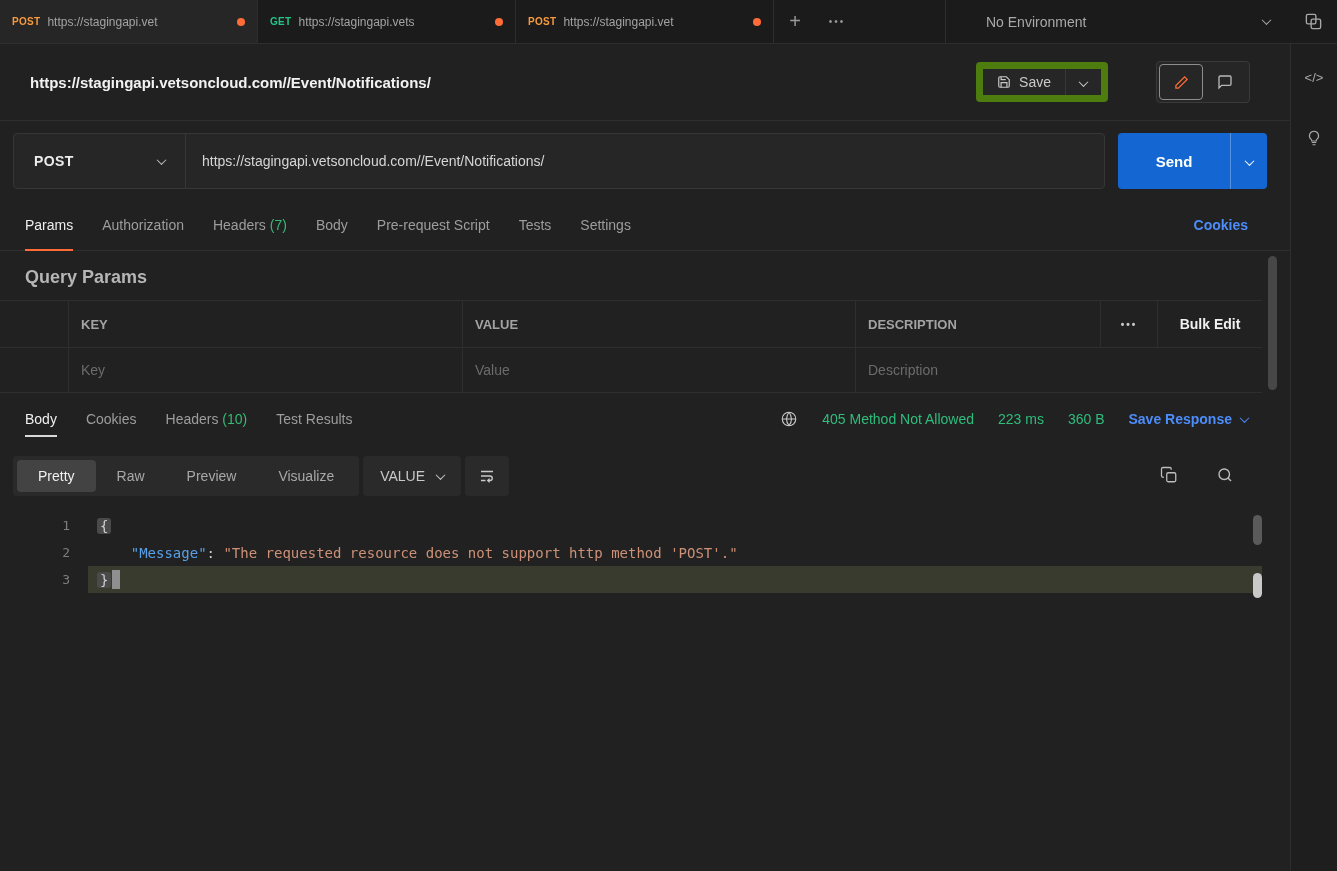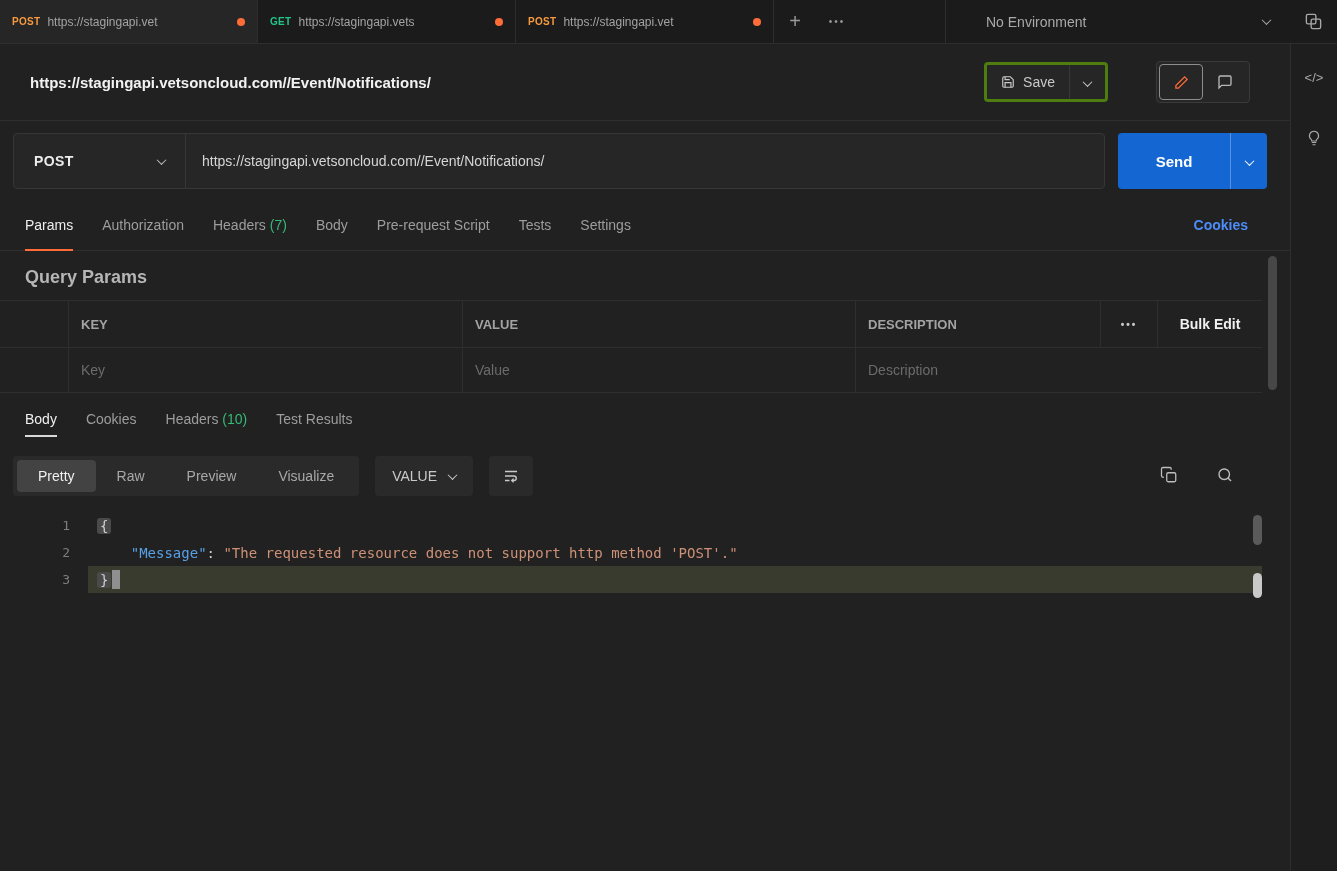--- a/index.html
+++ b/index.html
@@ -35,21 +35,21 @@
         padding-top:26px;gap:44px;color:#a9a9a9;}
   .rail-btn{cursor:pointer;font-size:13px;background:none;border:none;color:#a9a9a9;}
 
   
   .content{position:absolute;top:44px;left:0;right:47px;bottom:0;background:#212121;}
 
   .req-header{height:77px;border-bottom:1px solid #2e2e2e;display:flex;align-items:center;
               padding:0 40px 0 30px;}
   .req-title{flex:1;font-size:15px;font-weight:bold;color:#f2f2f2;white-space:nowrap;
              overflow:hidden;}
-  .save-group{display:flex;background:#262626;border:3px solid #4d7c0f;border-radius:4px;
+  .save-group{display:flex;background:#262626;border:7px solid #4d7c0f;border-radius:4px;
               overflow:hidden;height:40px;flex-shrink:0;}
   .save-btn{display:flex;align-items:center;gap:8px;background:none;border:none;
             color:#c9c9c9;font-size:14px;padding:0 14px;cursor:pointer;font-family:inherit;}
   .save-chev{background:none;border:none;border-left:1px solid #383838;color:#c9c9c9;
              width:36px;cursor:pointer;}
   .edit-group{display:flex;margin-left:48px;background:#262626;border:1px solid #3a3a3a;
               border-radius:4px;height:42px;align-items:center;padding:0 2px;flex-shrink:0;}
   .icon-btn{width:44px;height:36px;display:flex;align-items:center;justify-content:center;
             background:none;border:none;cursor:pointer;color:#b9b9b9;border-radius:4px;}
   .edit-btn{border:1px solid #8d8d8d;color:#ff6c37;}
@@ -97,21 +97,21 @@
   .response{position:absolute;top:350px;left:0;right:0;bottom:0;}
   .resp-tabs{display:flex;align-items:center;height:50px;padding:0 42px 0 25px;gap:29px;
              font-size:14px;color:#9d9d9d;}
   .resp-tab{position:relative;height:100%;display:flex;align-items:center;cursor:pointer;white-space:nowrap;}
   .resp-tab.active{color:#f0f0f0;}
   .resp-tab.active::after{content:"";position:absolute;left:0;right:0;bottom:7px;height:2px;background:#d9d9d9;}
   .resp-meta{margin-left:auto;display:flex;align-items:center;gap:24px;font-size:14px;}
   .green{color:#2fbd7c;}
   .save-resp{color:#4c8dfa;font-weight:600;display:flex;align-items:center;gap:9px;cursor:pointer;}
 
-  .resp-toolbar{display:flex;align-items:center;margin:12px 42px 0 13px;height:40px;gap:16px;}
+  .resp-toolbar{display:flex;align-items:center;margin:12px 42px 0 13px;height:40px;gap:4px;}
   .view-group{display:flex;background:#2a2a2a;border-radius:4px;padding:4px;height:40px;align-items:center;}
   .view-btn{border:none;background:none;color:#a8a8a8;font-size:14px;padding:0 21px;height:32px;
             border-radius:4px;cursor:pointer;font-family:inherit;}
   .view-btn.active{background:#434343;color:#f0f0f0;}
   .json-select{display:flex;align-items:center;gap:12px;background:#2a2a2a;border-radius:4px;
                height:40px;padding:0 17px;font-size:14px;color:#c9c9c9;cursor:pointer;}
   .wrap-btn{width:44px;height:40px;background:#2a2a2a;border:none;border-radius:4px;color:#c9c9c9;
             display:flex;align-items:center;justify-content:center;cursor:pointer;}
   .resp-actions{margin-left:auto;display:flex;gap:38px;color:#bdbdbd;padding-right:14px;}
   .action-btn{background:none;border:none;color:#bdbdbd;cursor:pointer;}
@@ -293,20 +293,33 @@
         </div>
         <div class="resp-tab">
           <span>Cookies</span>
         </div>
         <div class="resp-tab">
           <span>Headers</span>
             <span class="count"> (10)</span>
         </div>
         <div class="resp-tab">
           <span>Test Results</span>
+        </div>
+        <div class="resp-meta">
+          <svg width="18" height="18" viewBox="0 0 24 24" fill="none" stroke="#c9c9c9" stroke-width="1.5">
+            <circle cx="12" cy="12" r="9"></circle>
+            <path d="M3 12h18M12 3a14 14 0 0 1 0 18M12 3a14 14 0 0 0 0 18"></path>
+          </svg>
+          <span class="green">405 Method Not Allowed</span>
+          <span class="green">223 ms</span>
+          <span class="green">360 B</span>
+          <div class="save-resp">
+            <span>Save Response</span>
+            <span class="chev"></span>
+          </div>
         </div>
       </div>
 
       <div class="resp-toolbar">
         <div class="view-group">
           <button class="view-btn active">Pretty</button>
           <button class="view-btn">Raw</button>
           <button class="view-btn">Preview</button>
           <button class="view-btn">Visualize</button>
         </div>

